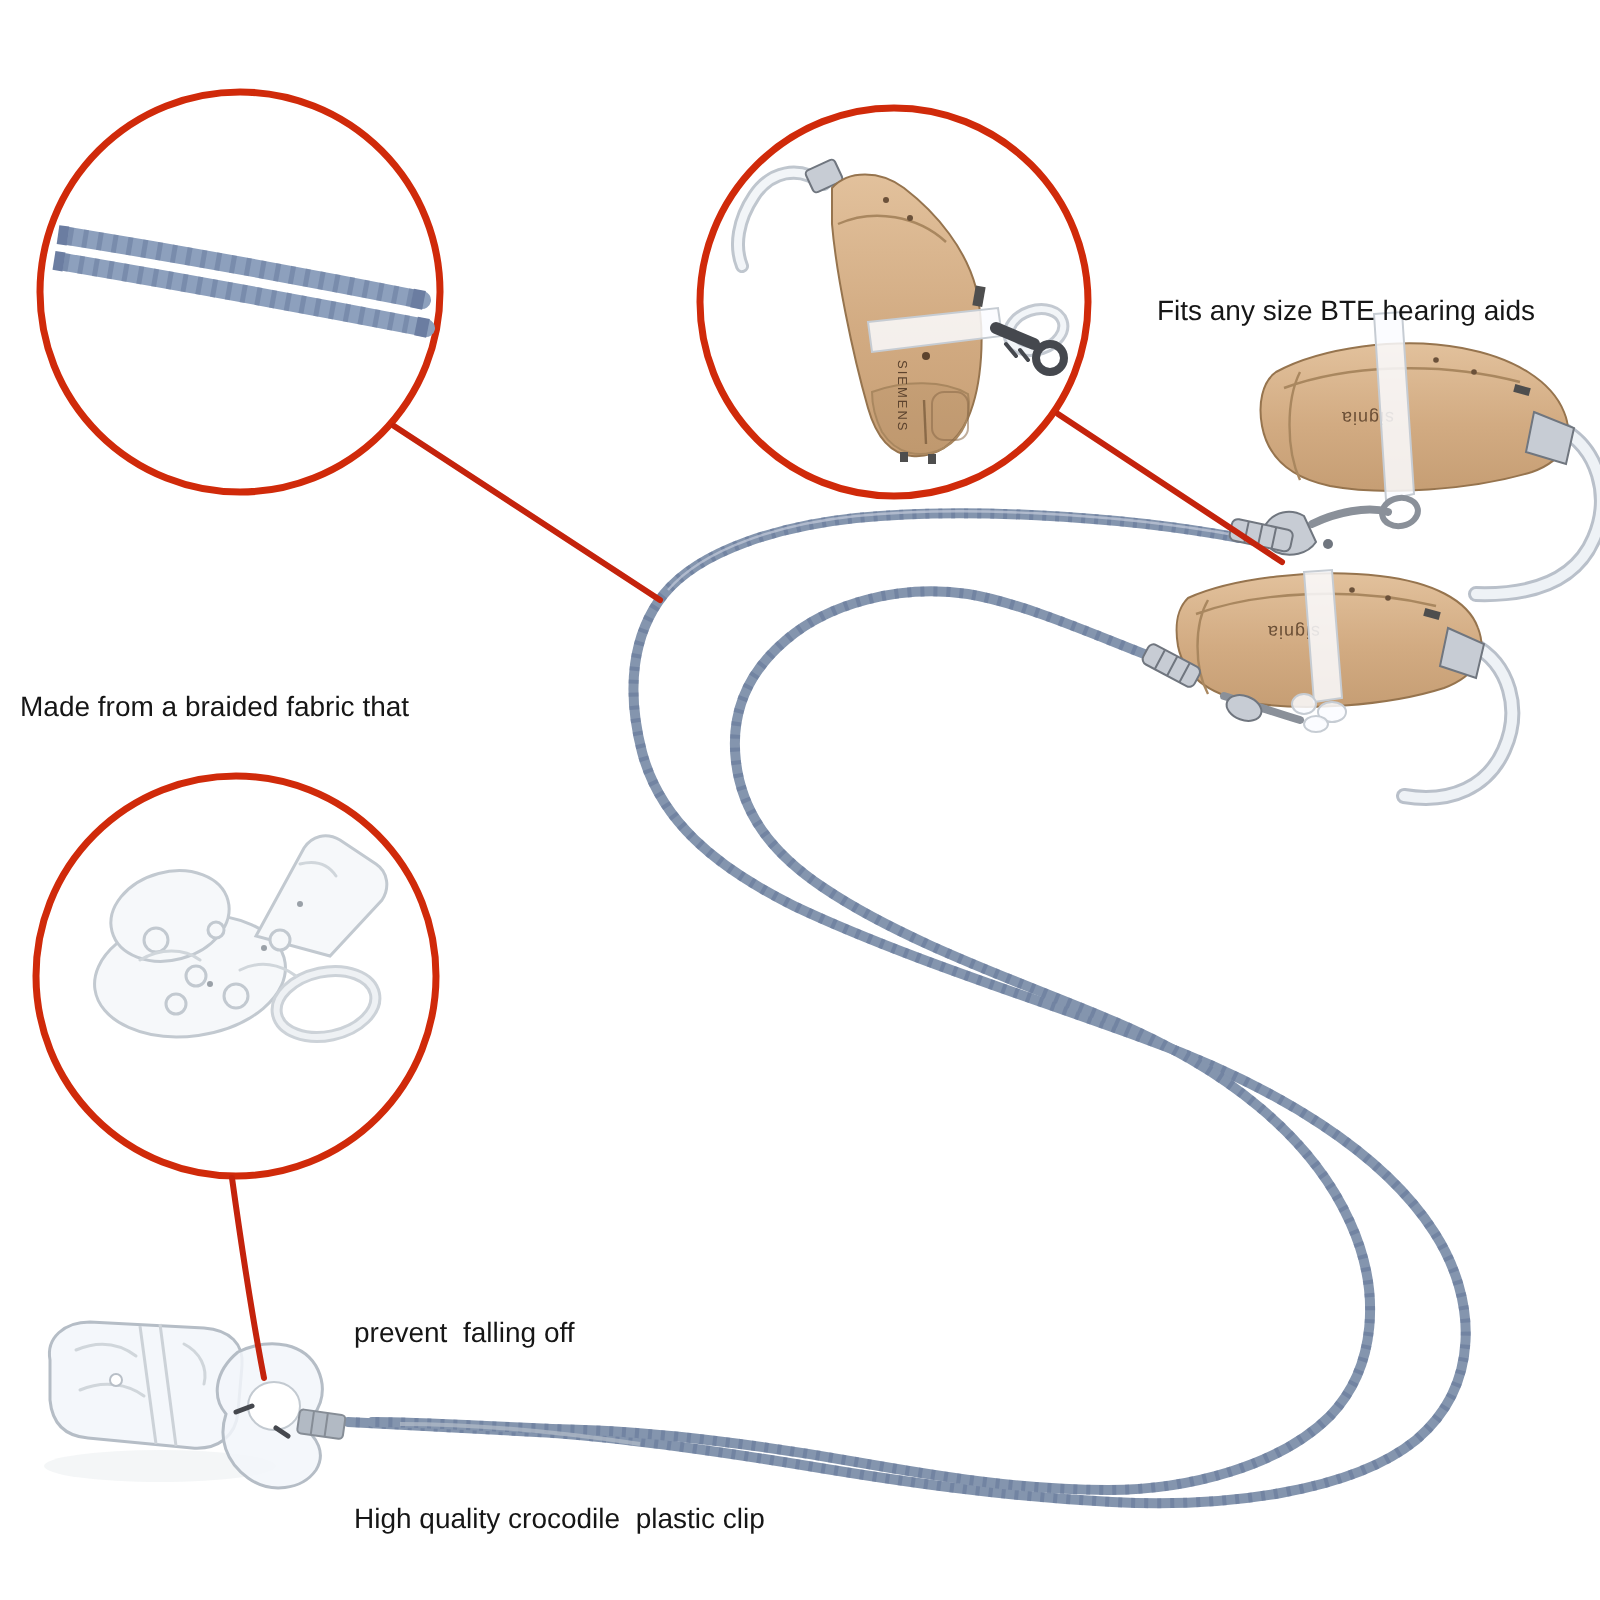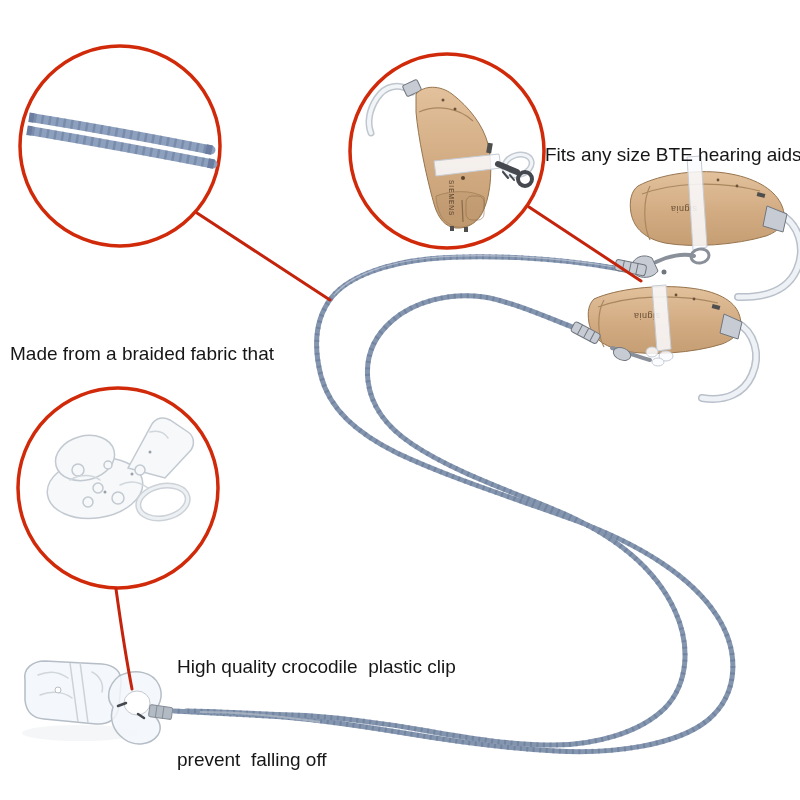--- a/index.html
+++ b/index.html
@@ -1,19 +1,19 @@
 <!DOCTYPE html>
 <html><head>
 <meta charset="utf-8">
 <style>
   html,body{margin:0;padding:0;background:#ffffff;}
   .stage{position:relative;width:800px;height:800px;background:#ffffff;overflow:hidden;
          font-family:"Liberation Sans",sans-serif;}
   .stage svg{position:absolute;left:0;top:0;}
-  .note{position:absolute;color:#161616;font-size:19px;white-space:pre;}
+  .note{position:absolute;color:#161616;font-size:14px;white-space:pre;}
   #note-fit{left:545px;top:70px;width:256px;text-align:center;line-height:34px;}
   #note-fabric{left:10px;top:271px;line-height:33px;}
   #note-clip{left:177px;top:589px;line-height:31px;}
 
   
   .circle-red{fill:#ffffff;stroke:#d02a0a;stroke-width:3.5;}
   .red-line{stroke:#c4230c;stroke-width:3;fill:none;stroke-linecap:round;}
   .cord{stroke:#8495ae;stroke-width:5;fill:none;stroke-linecap:round;}
   .cord-braid{stroke:#5d6f94;stroke-width:5;fill:none;stroke-linecap:butt;
               stroke-dasharray:2 4.5;opacity:.45;}
@@ -196,17 +196,17 @@
 
 <div class="note" id="note-fit">
   <div>Fits any size BTE hearing aids</div>
 </div>
 
 <div class="note" id="note-fabric">
   <div>Made from a braided fabric that</div>
 </div>
 
 <div class="note" id="note-clip">
+  <div>prevent  falling off</div>
   <div>High quality crocodile  plastic clip</div>
-  <div>prevent  falling off</div>
 </div>
 
 </div>
 
 </body></html>

